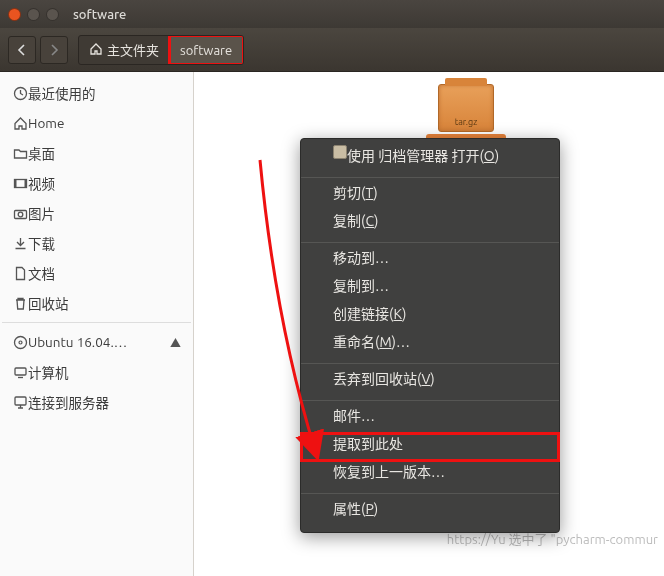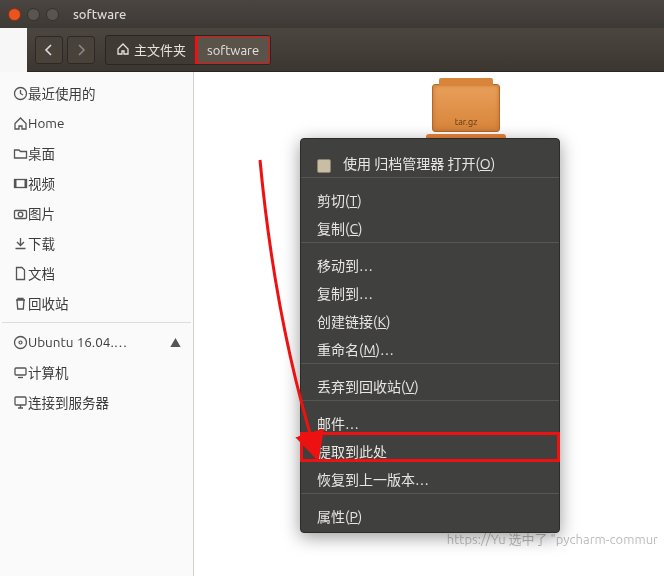--- a/index.html
+++ b/index.html
@@ -6,46 +6,46 @@
   body { width: 664px; height: 576px; background: #f7f7f7; overflow: hidden; position: relative; }
 
   
   .titlebar { height: 28px; background: linear-gradient(#4a4540, #3d3934); display: flex; align-items: center; padding: 0 8px; color: #ddd; font-size: 13px; }
   .tb-btn { width: 13px; height: 13px; border-radius: 50%; margin-right: 6px; border: 1px solid rgba(0,0,0,.4); }
   .tb-close { background: #e95420; }
   .tb-min, .tb-max { background: #5a544e; }
   .tb-title { margin-left: 8px; font-weight: 500; color: #dcdad6; }
 
   
-  .toolbar { height: 44px; background: linear-gradient(#4b463f, #3b3630); display: flex; align-items: center; padding: 0 8px; gap: 4px; border-bottom: 1px solid #2a2622; margin-left: 27px; }
+  .toolbar { height: 44px; background: linear-gradient(#4b463f, #3b3630); display: flex; align-items: center; padding: 0 8px; gap: 4px; border-bottom: 1px solid #2a2622; }
   .nav-btn { width: 28px; height: 28px; background: #48423b; border: 1px solid #2c2823; border-radius: 3px; display: flex; align-items: center; justify-content: center; color: #ccc; font-size: 14px; }
   .nav-btn.disabled { color: #777; }
   .pathbar { margin-left: 6px; display: flex; align-items: center; height: 30px; background: #3f3a34; border: 1px solid #2a2622; border-radius: 3px; overflow: hidden; }
   .crumb { padding: 0 10px; height: 100%; display: flex; align-items: center; color: #e6e3de; font-size: 13px; border-right: 1px solid #2d2924; gap: 4px; }
   .crumb.active { background: #5a534a; }
   .red-box { outline: 3px solid #e11; outline-offset: -1px; }
 
   
   .main { display: flex; height: calc(576px - 28px - 44px); }
   .sidebar { width: 194px; background: #fafafa; border-right: 1px solid #d6d2cc; overflow-y: auto; padding: 6px 0; }
   .side-item { height: 30px; display: flex; align-items: center; padding: 0 12px; gap: 0; font-size: 13.5px; color: #3c3c3c; cursor: default; }
   .side-item .icon { width: 16px; height: 16px; display: flex; align-items: center; justify-content: center; color: #555; }
   .side-item .eject { margin-left: auto; color: #555; font-size: 11px; }
   .side-sep { height: 1px; background: #ddd; margin: 4px 2px; }
 
   .content { flex: 1; background: #fff; position: relative; padding: 14px 0 0 60px; }
   .file { width: 80px; text-align: center; font-size: 12px; color: #fff; position: absolute; left: 232px; top: 12px; cursor: default; }
-  .file-icon { width: 68px; height: 48px; margin: 0 auto 2px; background: linear-gradient(#e8a05a, #d8843a); border-radius: 3px; position: relative; border: 1px solid #b16828; box-shadow: inset 0 0 4px #c07030; }
+  .file-icon { width: 56px; height: 48px; margin: 0 auto 2px; background: linear-gradient(#e8a05a, #d8843a); border-radius: 3px; position: relative; border: 1px solid #b16828; box-shadow: inset 0 0 4px #c07030; }
   .file-icon::before { content: ""; position: absolute; top: -7px; left: 6px; right: 6px; height: 8px; background: #d8843a; border-radius: 2px 2px 0 0; }
   .file-icon-label { position: absolute; bottom: 4px; width: 100%; text-align: center; font-size: 9px; color: #5c3a14; }
   .file-name { background: #e7833b; border-radius: 3px; padding: 2px 3px 3px; line-height: 1.25; word-break: break-all; color: #fff; }
 
   
   .ctx { position: absolute; left: 300px; top: 138px; width: 260px; background: #40403f; border: 1px solid #2b2b2a; border-radius: 4px; box-shadow: 0 4px 18px rgba(0,0,0,.4); padding: 6px 0; color: #e8e6e2; font-size: 14px; }
-  .ctx-item { height: 28px; display: flex; align-items: flex-end; padding: 0 16px; gap: 12px; position: relative; cursor: default; }
+  .ctx-item { height: 28px; display: flex; align-items: flex-start; padding: 0 32px; gap: 0; position: relative; cursor: default; }
   .ctx-item .u { text-decoration: underline; }
   .ctx-item .chev { margin-left: auto; font-size: 12px; color: #ccc; }
   .ctx-item .mini-icon { width: 14px; height: 14px; background: #c9bda4; border: 1px solid #8b8270; border-radius: 2px; flex-shrink: 0; }
   .ctx-sep { height: 1px; background: #565654; margin: 4px 0; }
   .highlight-box { outline: 3px solid #e11; outline-offset: -2px; }
 
   
   .arrow-svg { position: absolute; left: 230px; top: 150px; pointer-events: none; }
 
   .watermark { position: absolute; right: 6px; bottom: 28px; font-size: 13px; color: rgba(0,0,0,.28); }

